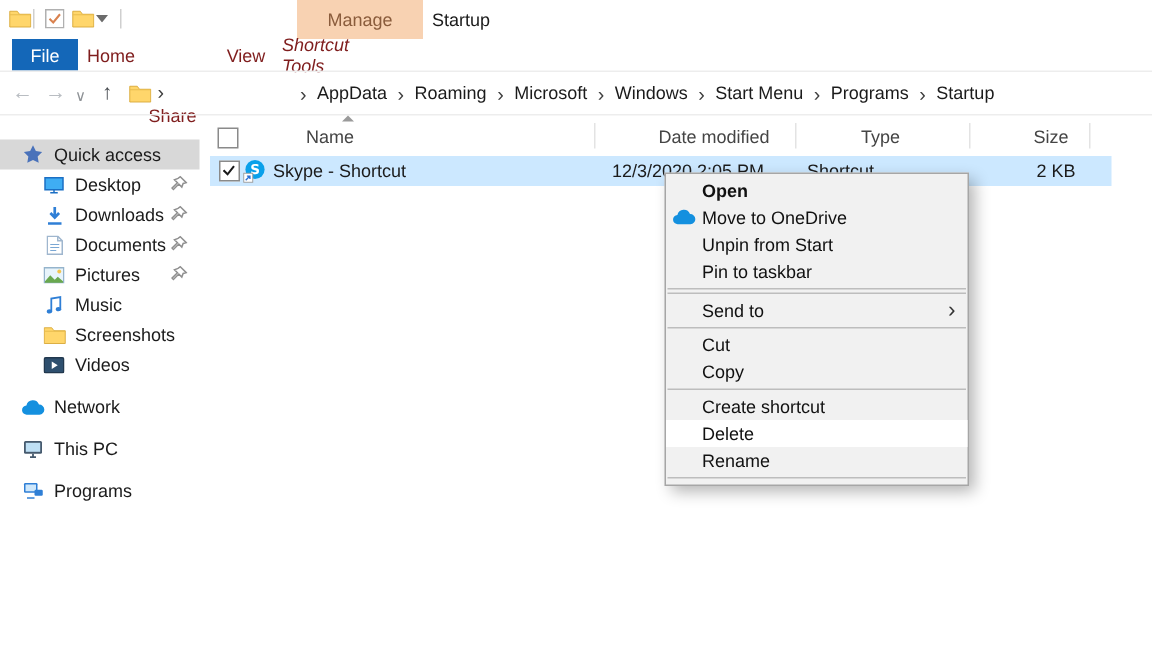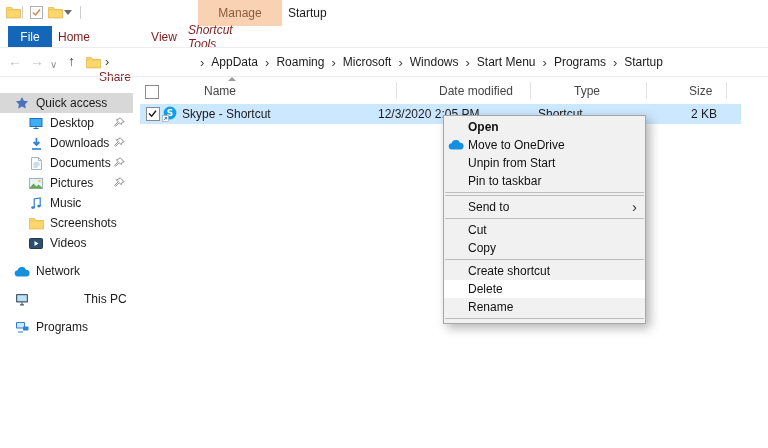--- a/index.html
+++ b/index.html
@@ -225,21 +225,21 @@
         <span class="side-label">Videos</span>
       </div>
       <div class="side-row" style="top: 261px;">
         <span class="side-ic" style="display: inline-flex; margin-left: 14px;">
           <svg width="16" height="11" viewBox="0 0 16 11">
             <path d="M4 10.5a3.1 3.1 0 01-.4-6.2A4.4 4.4 0 0112 3.7a2.9 2.9 0 01.3 6.8z" fill="#1490df"></path>
           </svg>
         </span>
         <span class="side-label">Network</span>
       </div>
-      <div class="side-row" style="top: 289px; gap: 48px;">
+      <div class="side-row" style="top: 289px;">
         <span class="side-ic" style="display: inline-flex; margin-left: 14px;">
           <svg width="14" height="13" viewBox="0 0 14 13">
             <rect x="1" y="1" width="12" height="8.5" rx="1" fill="#465a6e"></rect>
             <rect x="2.2" y="2.2" width="9.6" height="6" fill="#bfe0f5"></rect>
             <path d="M5 11.8h4M7 9.5v2.3" stroke="#465a6e" stroke-width="1.2"></path>
           </svg>
         </span>
         <span class="side-label">This PC</span>
       </div>
       <div class="side-row" style="top: 317px;">
@@ -277,21 +277,21 @@
         </div>
         <span style="display: inline-flex; position: absolute; left: 22px; top: 2px;">
           <svg width="16" height="16" viewBox="0 0 16 16">
             <circle cx="8" cy="7" r="6.4" fill="#0aa0ea"></circle>
             <text x="8" y="10.2" font-size="9" font-weight="bold" fill="#fff" text-anchor="middle" font-family="DejaVu Sans, sans-serif">S</text>
             <rect x=".5" y="9.5" width="6" height="6" fill="#fff" stroke="#9a9a9a" stroke-width=".6"></rect>
             <path d="M1.8 14.2l2.8-2.8M2.6 11.4h2v2" fill="none" stroke="#2a6fd4" stroke-width=".9"></path>
           </svg>
         </span>
         <div class="cell" style="left: 42px;">Skype - Shortcut</div>
-        <div class="cell" style="left: 238px;">12/3/2020 2:05 PM</div>
+        <div class="cell" style="left: 268px;">12/3/2020 2:05 PM</div>
         <div class="cell" style="left: 398px;">Shortcut</div>
         <div class="cell" style="left: 513px; width: 64px; text-align: right;">2 KB</div>
       </div>
     </div>
 
   <div class="menu" id="ctxmenu">
       <div class="menu-item bold"><span>Open</span></div>
       <div class="menu-item"><span class="menu-ic" style="display: inline-flex;">
           <svg width="16" height="11" viewBox="0 0 16 11">
             <path d="M4 10.5a3.1 3.1 0 01-.4-6.2A4.4 4.4 0 0112 3.7a2.9 2.9 0 01.3 6.8z" fill="#1490df"></path>

